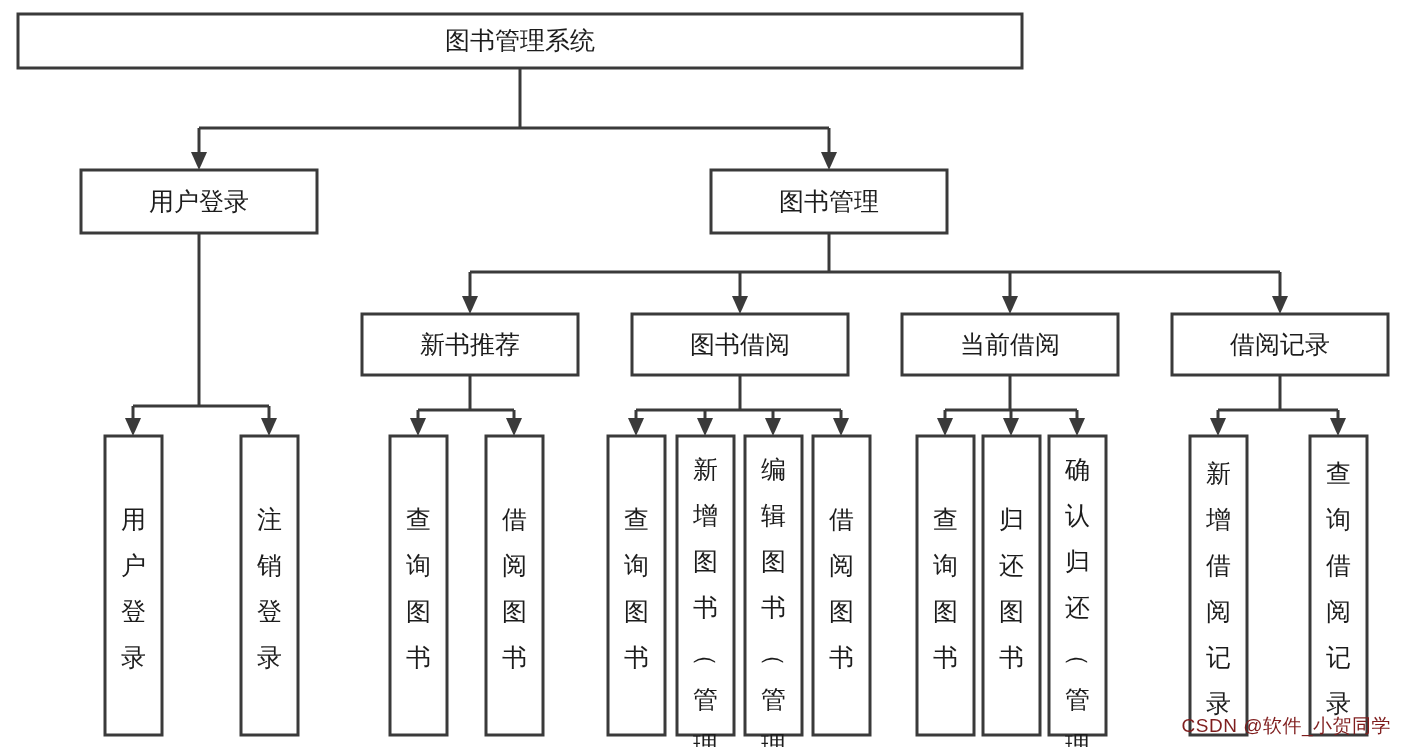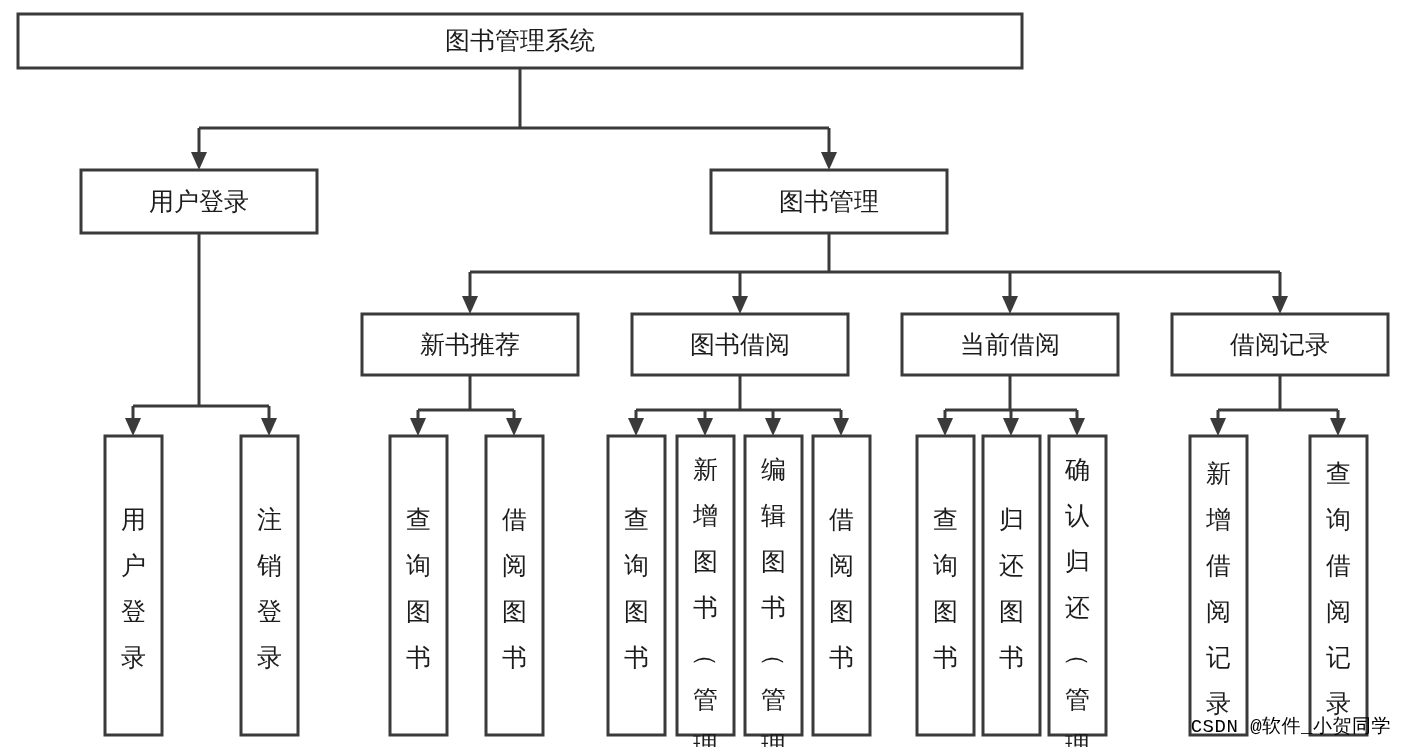--- a/index.html
+++ b/index.html
@@ -51,23 +51,23 @@
   .vchar {
     font-family: "DejaVu Sans", "Liberation Sans", sans-serif;
     font-size: 25px;
     fill: #1c1c1c;
     text-anchor: middle;
   }
   .watermark {
     position: absolute;
     right: 14px;
     bottom: 8px;
-    font-family: Liberation Mono, monospace;
+    font-family: Liberation Sans, sans-serif;
     font-size: 19px;
-    color: #000000;
+    color: #7f1d1d;
     white-space: nowrap;
     letter-spacing: 0.5px;
   }
 </style>
 </head>
 <body>
 
 <div id="diagram-root">
   <svg id="flow" viewBox="0 0 1405 747" xmlns="http://www.w3.org/2000/svg">
 

